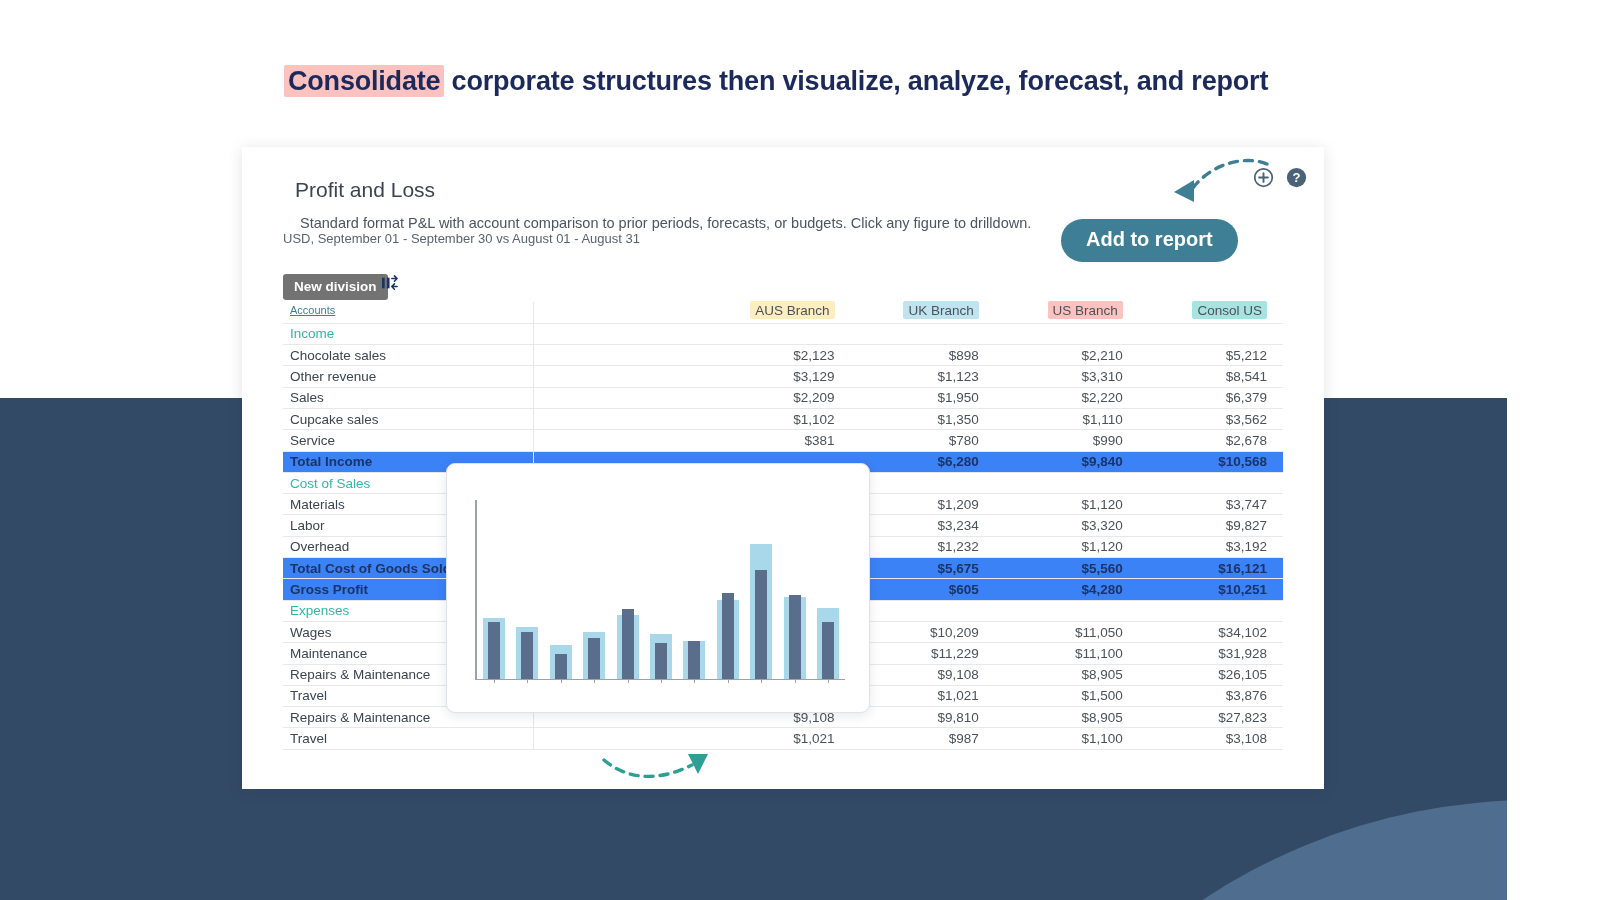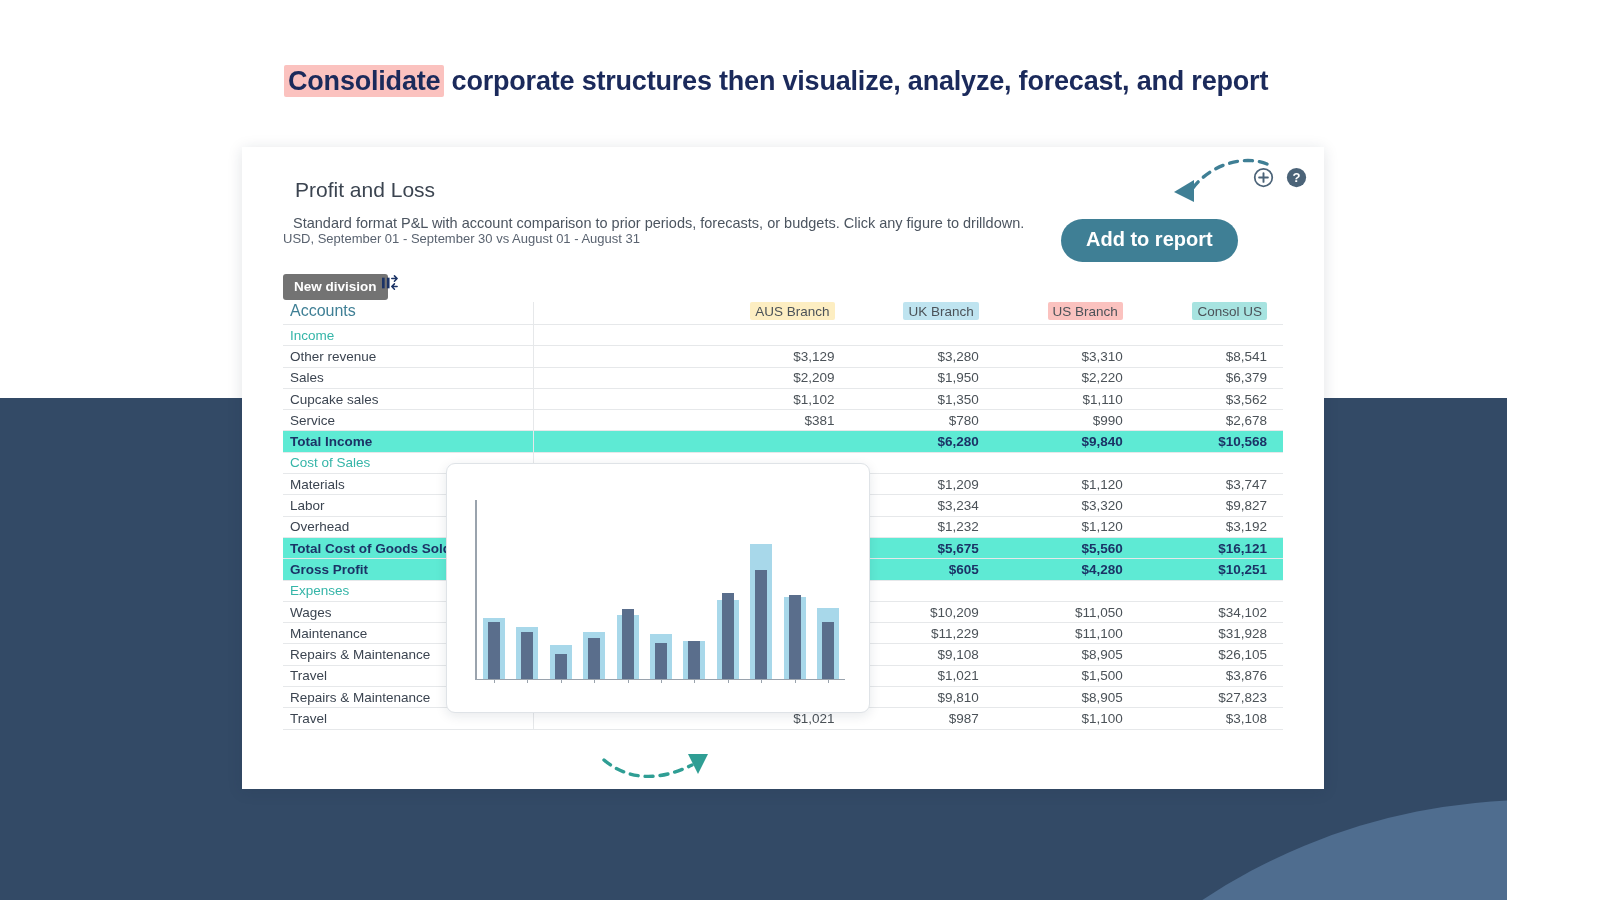--- a/index.html
+++ b/index.html
@@ -39,21 +39,21 @@
     background:#ffffff;
     box-shadow:0 2px 14px rgba(20,35,60,.13);
     overflow:hidden;
   }
 
   .card-title {
     position:absolute; left:41px; top:31px;
     font-size:21px; color:#3b4450; font-weight:400;margin-left:12px;
   }
   .card-sub {
-    position:absolute; left:51px; top:68px;
+    position:absolute; left:58px; top:68px;
     font-size:14.5px; color:#4c5560;
   }
   .card-meta {
     position:absolute; left:41px; top:84px;
     font-size:13px; color:#5a6370;
   }
 
   
   .icon-plus {
     position:absolute; left:1011px; top:20px;
@@ -99,31 +99,31 @@
   .tbl th, .tbl td {
     padding:0; height:21.3px; vertical-align:middle;
     border-bottom:1px solid #e6e8ea;
   }
   .tbl th { font-weight:400; }
   .col-acct { width:250px; text-align:left; padding-left:7px !important; }
   .col-spacer { width:173px; border-left:1px solid #e6e8ea; }
   .col-num { width:144px; text-align:right; padding-right:16px !important; color:#4b5258; }
 
   thead th { height:26px; padding-bottom:4px !important; }
-  thead .col-acct { color:#3f7f95; font-size:16px; }
+  thead .col-acct { color:#3f7f95; font-size:11px;text-decoration:underline; }
   .chip { padding:1.5px 5px; border-radius:2px; font-size:13.5px; color:#4b5258; }
   .chip-aus { background:#fdeec2; }
   .chip-uk  { background:#bfe4f0; }
   .chip-us  { background:#fbc2bf; }
   .chip-con { background:#a7e3e0; }
 
   tr.r-section td { color:#35b5a8; border-bottom:1px solid #e6e8ea; }
   tr.r-section td.col-acct { color:#35b5a8; }
   tr.r-item td.col-acct { color:#3b4450; }
-  tr.r-total { background:#5eead4; }
+  tr.r-total { background:#3b82f6; }
   tr.r-total td { font-weight:bold; color:#1b3366; }
   tr.r-total td.col-num { color:#1b3366; }
 
   
   .chart-pop {
     position:absolute; left:446px; top:463px;
     width:424px; height:250px;
     background:#ffffff; border:1px solid #dfe3e7;
     border-radius:9px;
     box-shadow:0 3px 12px rgba(20,35,60,.10);
@@ -211,24 +211,32 @@
       <tbody id="tbody">
           <tr class="r-section">
             <td class="col-acct">Income</td>
             <td class="col-spacer"></td>
             <td class="col-num"></td>
             <td class="col-num"></td>
             <td class="col-num"></td>
             <td class="col-num"></td>
           </tr>
           <tr class="r-item">
+            <td class="col-acct">Chocolate sales</td>
+            <td class="col-spacer"></td>
+            <td class="col-num">$2,123</td>
+            <td class="col-num">$898</td>
+            <td class="col-num">$2,210</td>
+            <td class="col-num">$5,212</td>
+          </tr>
+          <tr class="r-item">
             <td class="col-acct">Other revenue</td>
             <td class="col-spacer"></td>
             <td class="col-num">$3,129</td>
-            <td class="col-num">$3,280</td>
+            <td class="col-num">$1,123</td>
             <td class="col-num">$3,310</td>
             <td class="col-num">$8,541</td>
           </tr>
           <tr class="r-item">
             <td class="col-acct">Sales</td>
             <td class="col-spacer"></td>
             <td class="col-num">$2,209</td>
             <td class="col-num">$1,950</td>
             <td class="col-num">$2,220</td>
             <td class="col-num">$6,379</td>

